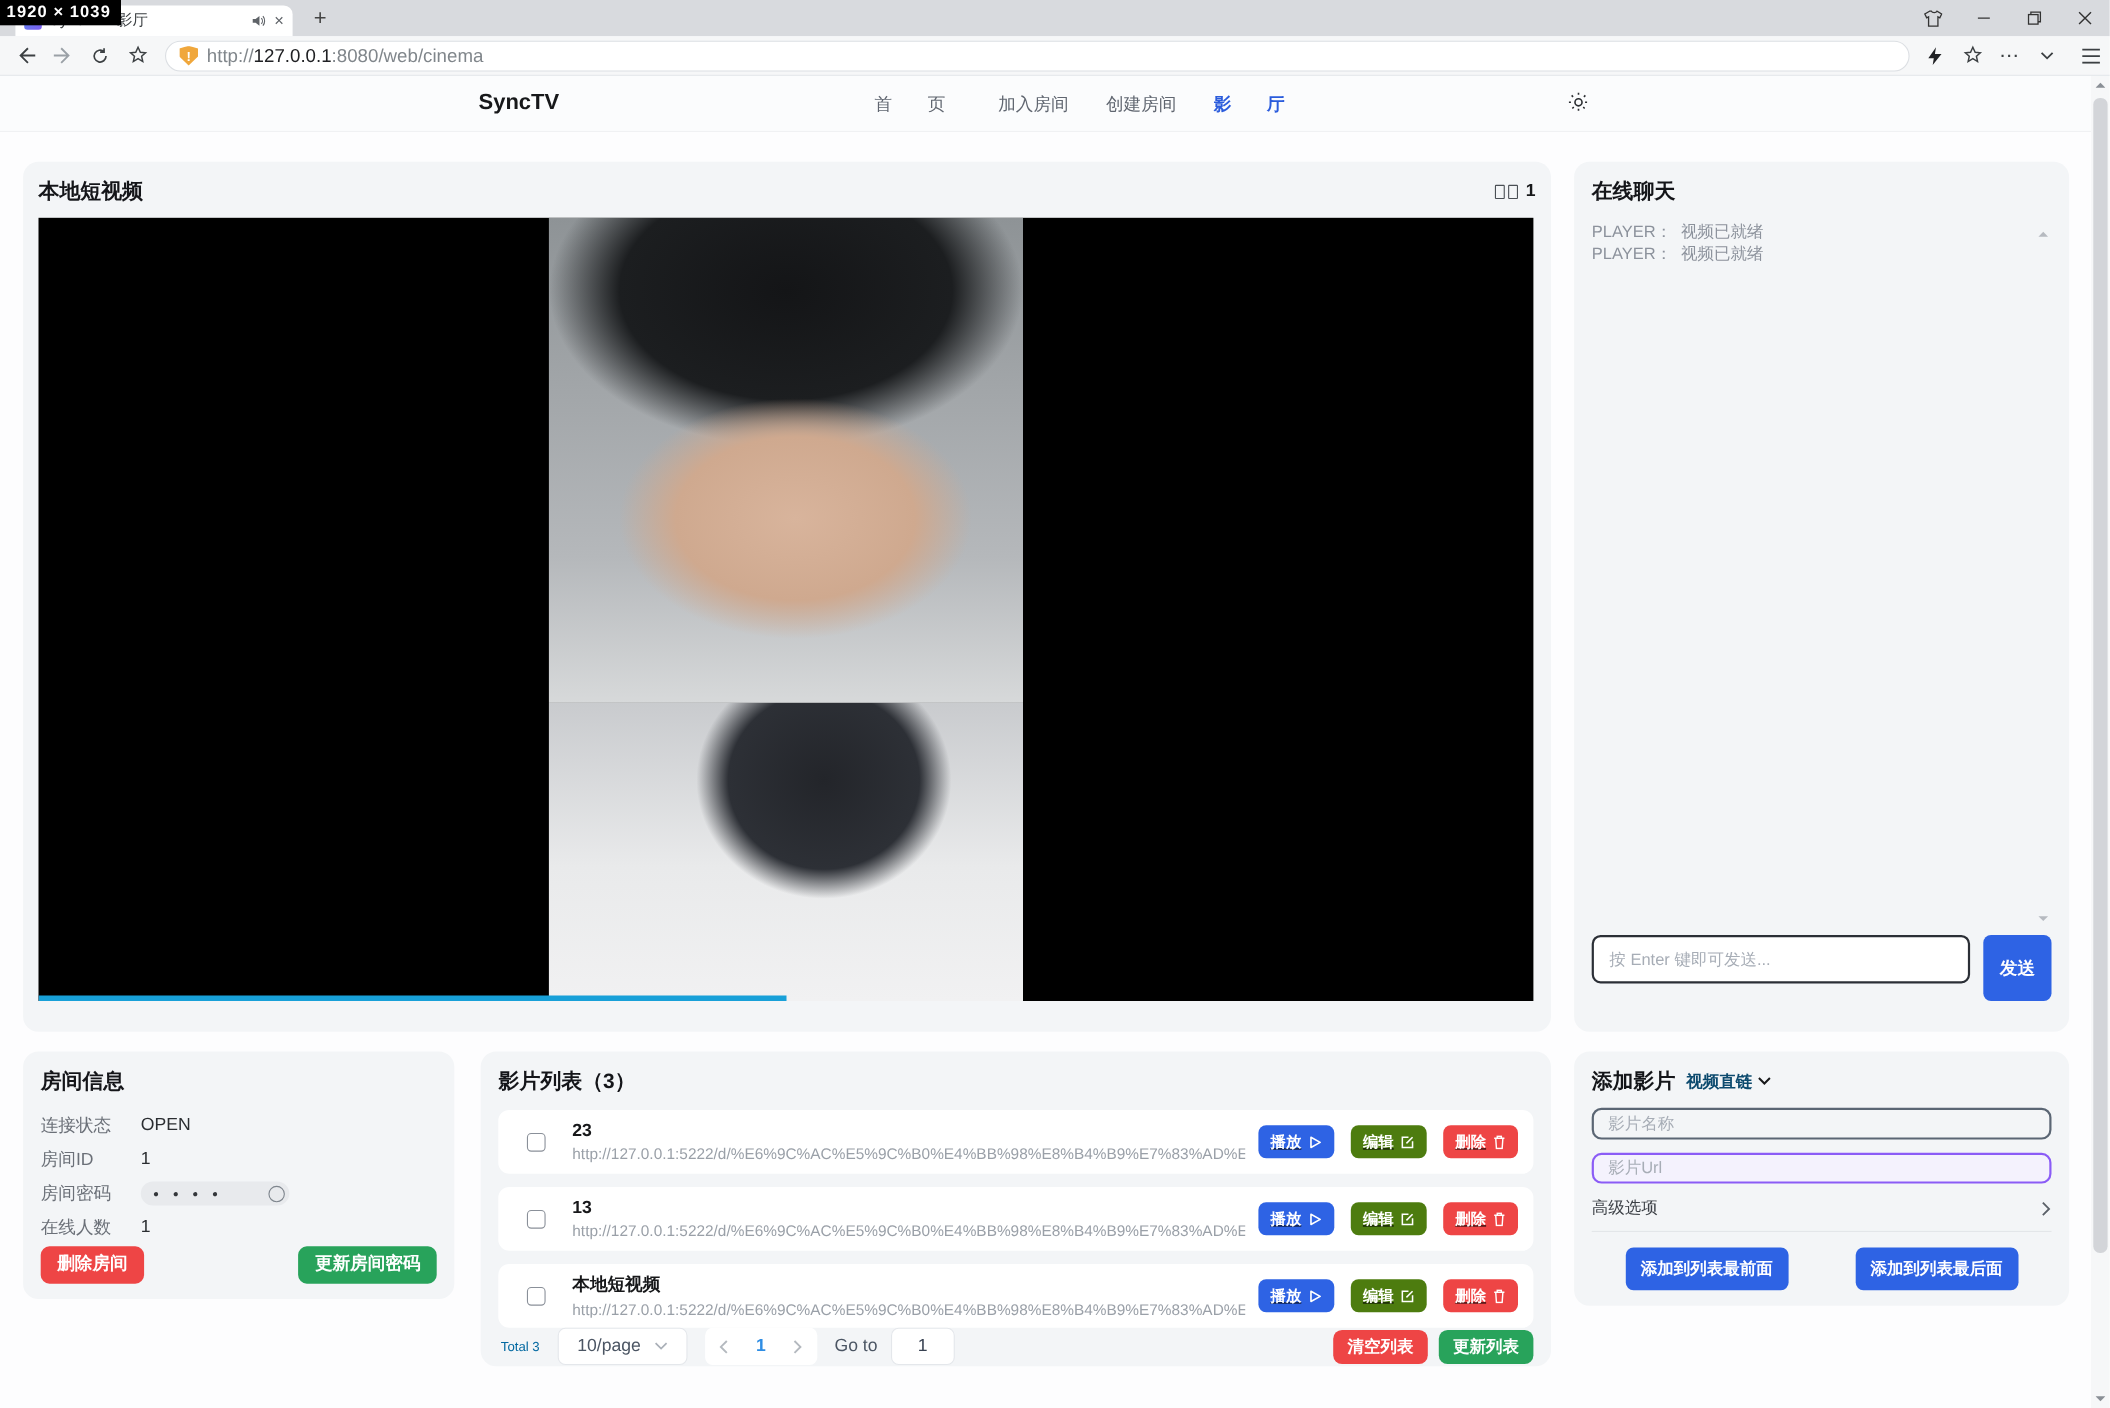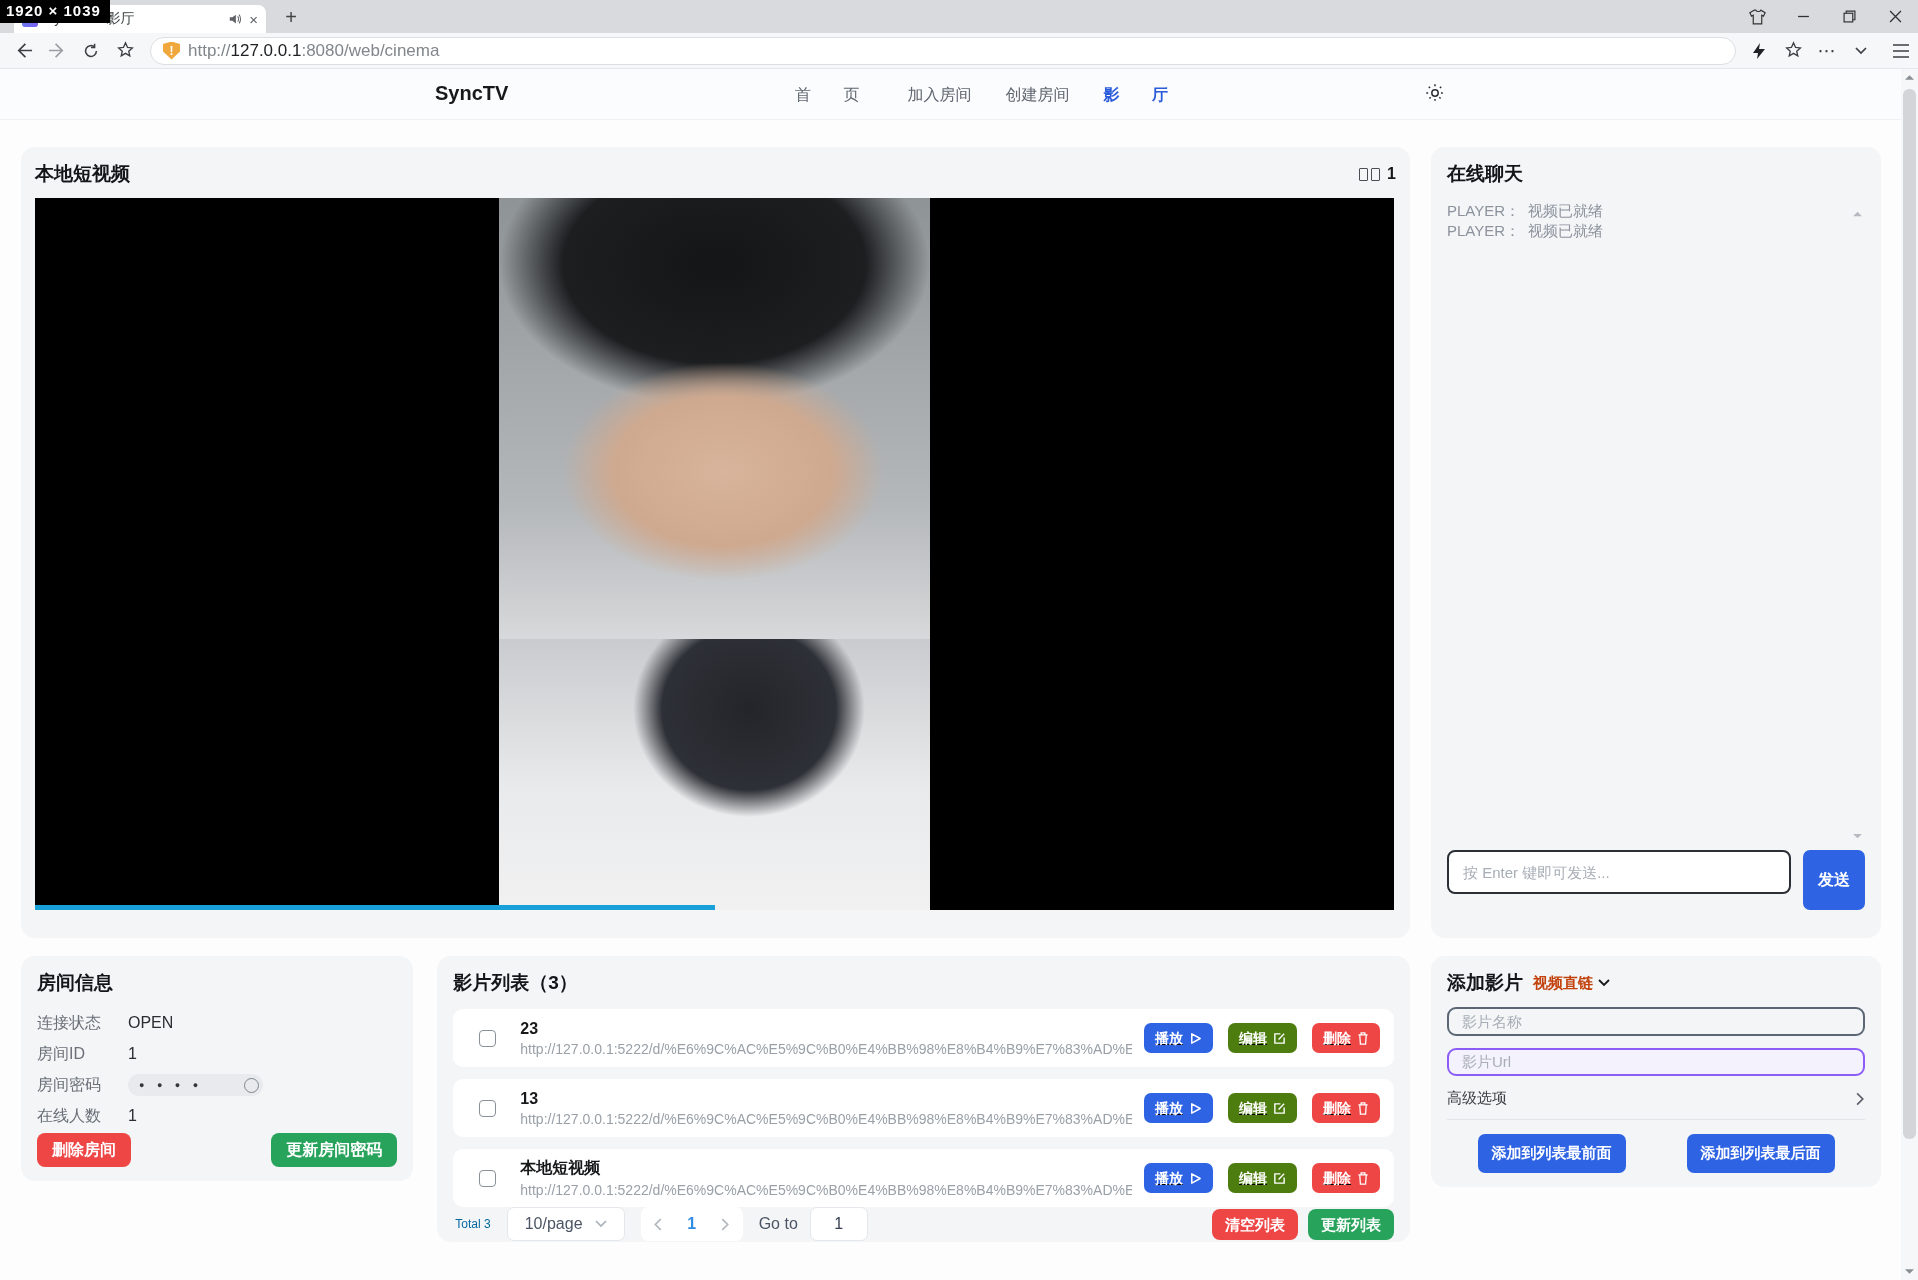--- a/index.html
+++ b/index.html
@@ -121,21 +121,21 @@
   .chat-input-row { display:flex; gap:12px; margin-bottom:14px; }
   .chat-input { flex:1; height:44px; border:2px solid #2b2f36; border-radius:8px; background:#fff;
                 padding:0 14px; font-size:15px; font-family:inherit; color:#333; }
   .chat-input::placeholder { color:#a7adb6; }
   .send-btn { width:62px; height:60px; background:#2e63e4; border:none; border-radius:7px;
               color:#fff; font-size:16px; font-weight:bold; font-family:inherit; }
 
   
   .add-card { height:231px; margin-top:18px; padding:14px 16px; display:flex; flex-direction:column; }
   .add-head { display:flex; align-items:center; gap:10px; }
-  .add-type { display:flex; align-items:center; gap:5px; font-size:15px; font-weight:bold; color:#c2410c; }
+  .add-type { display:flex; align-items:center; gap:5px; font-size:15px; font-weight:bold; color:#0c4a6e; }
   .add-input { height:40px; border-radius:9px; padding:0 13px; font-size:15px; font-family:inherit; width:100%; }
   .add-input::placeholder { color:#a7adb6; }
   .inp-url { margin-top:12px; border:2px solid #8b5cf6; background:#f4f2fd; }
   .inp-name { margin-top:11px; border:2px solid #5b6674; background:#f3f5f7; }
   .adv-row { display:flex; align-items:center; justify-content:space-between; margin-top:13px;
              padding-bottom:11px; border-bottom:1px solid #e3e6e9; }
   .adv-label { font-size:15px; color:#3c4046; }
   .add-actions { margin-top:14px; display:flex; justify-content:space-around; }
   .add-btn { background:#2e63e4; border:none; border-radius:7px; color:#fff; font-size:15px;
              font-weight:bold; padding:10px 14px; font-family:inherit; }

